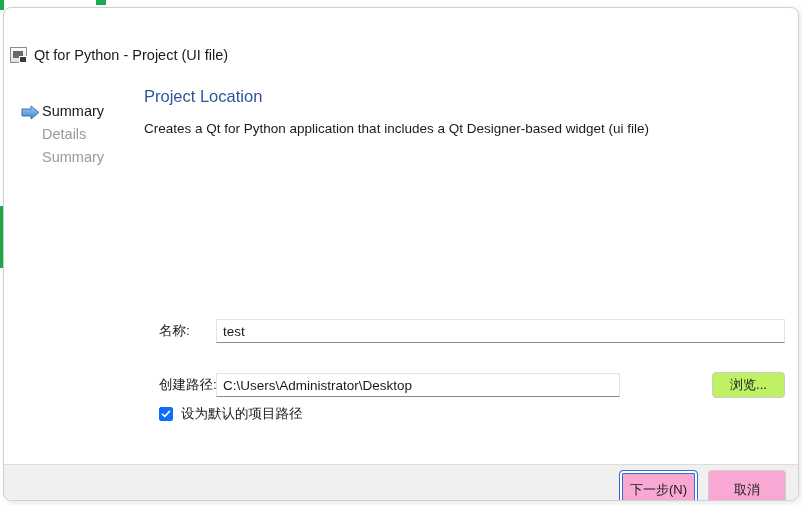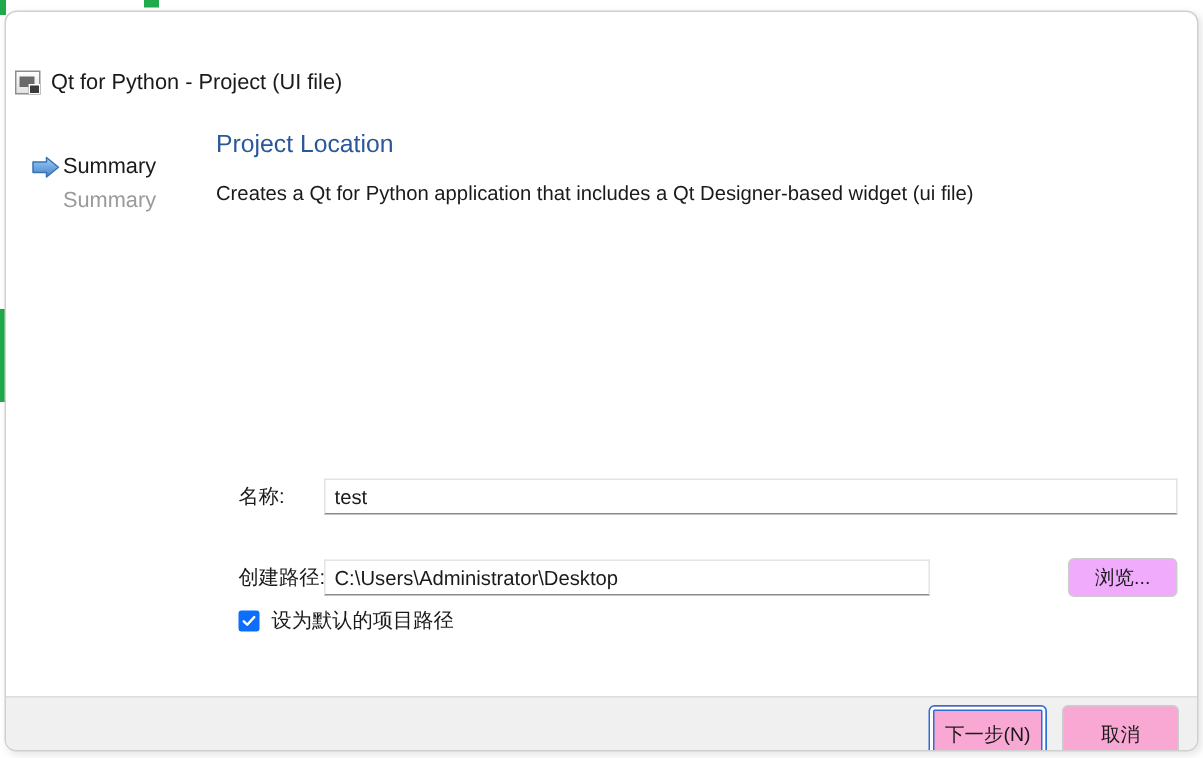--- a/index.html
+++ b/index.html
@@ -161,21 +161,21 @@
   #path-label { left: 155px; top: 365px; text-align: right; }
   #path-input { left: 212px; top: 365px; width: 404px; }
 
   .browse-btn {
     position: absolute;
     left: 708px;
     top: 364px;
     width: 73px;
     height: 26px;
     box-sizing: border-box;
-    background: #f0abfc;
+    background: #bef264;
     border: 1px solid #cccccc;
     border-radius: 4px;
     font-family: "Liberation Sans", "DejaVu Sans", sans-serif;
     font-size: 13px;
     color: #1a1a1a;
     cursor: pointer;
     padding: 0;
   }
 
   
@@ -266,20 +266,23 @@
               <stop offset="50%" stop-color="#6fa8e0"></stop>
               <stop offset="100%" stop-color="#4a86c8"></stop>
             </linearGradient>
           </defs>
           <path d="M1 4 L10 4 L10 1 L18 7.5 L10 14 L10 11 L1 11 Z" fill="url(#arrGrad)" stroke="#3a72b5" stroke-width="1" stroke-linejoin="round"></path>
         </svg>
       </span>
       <span>Summary</span>
     </div>
 
+    <div class="step inactive">
+      <span>Details</span>
+    </div>
 
     <div class="step inactive">
       <span>Summary</span>
     </div>
 
   </div>
 
   <div class="page-title">Project Location</div>
   <div class="page-desc">Creates a Qt for Python application that includes a Qt Designer-based widget (ui file)</div>
 

